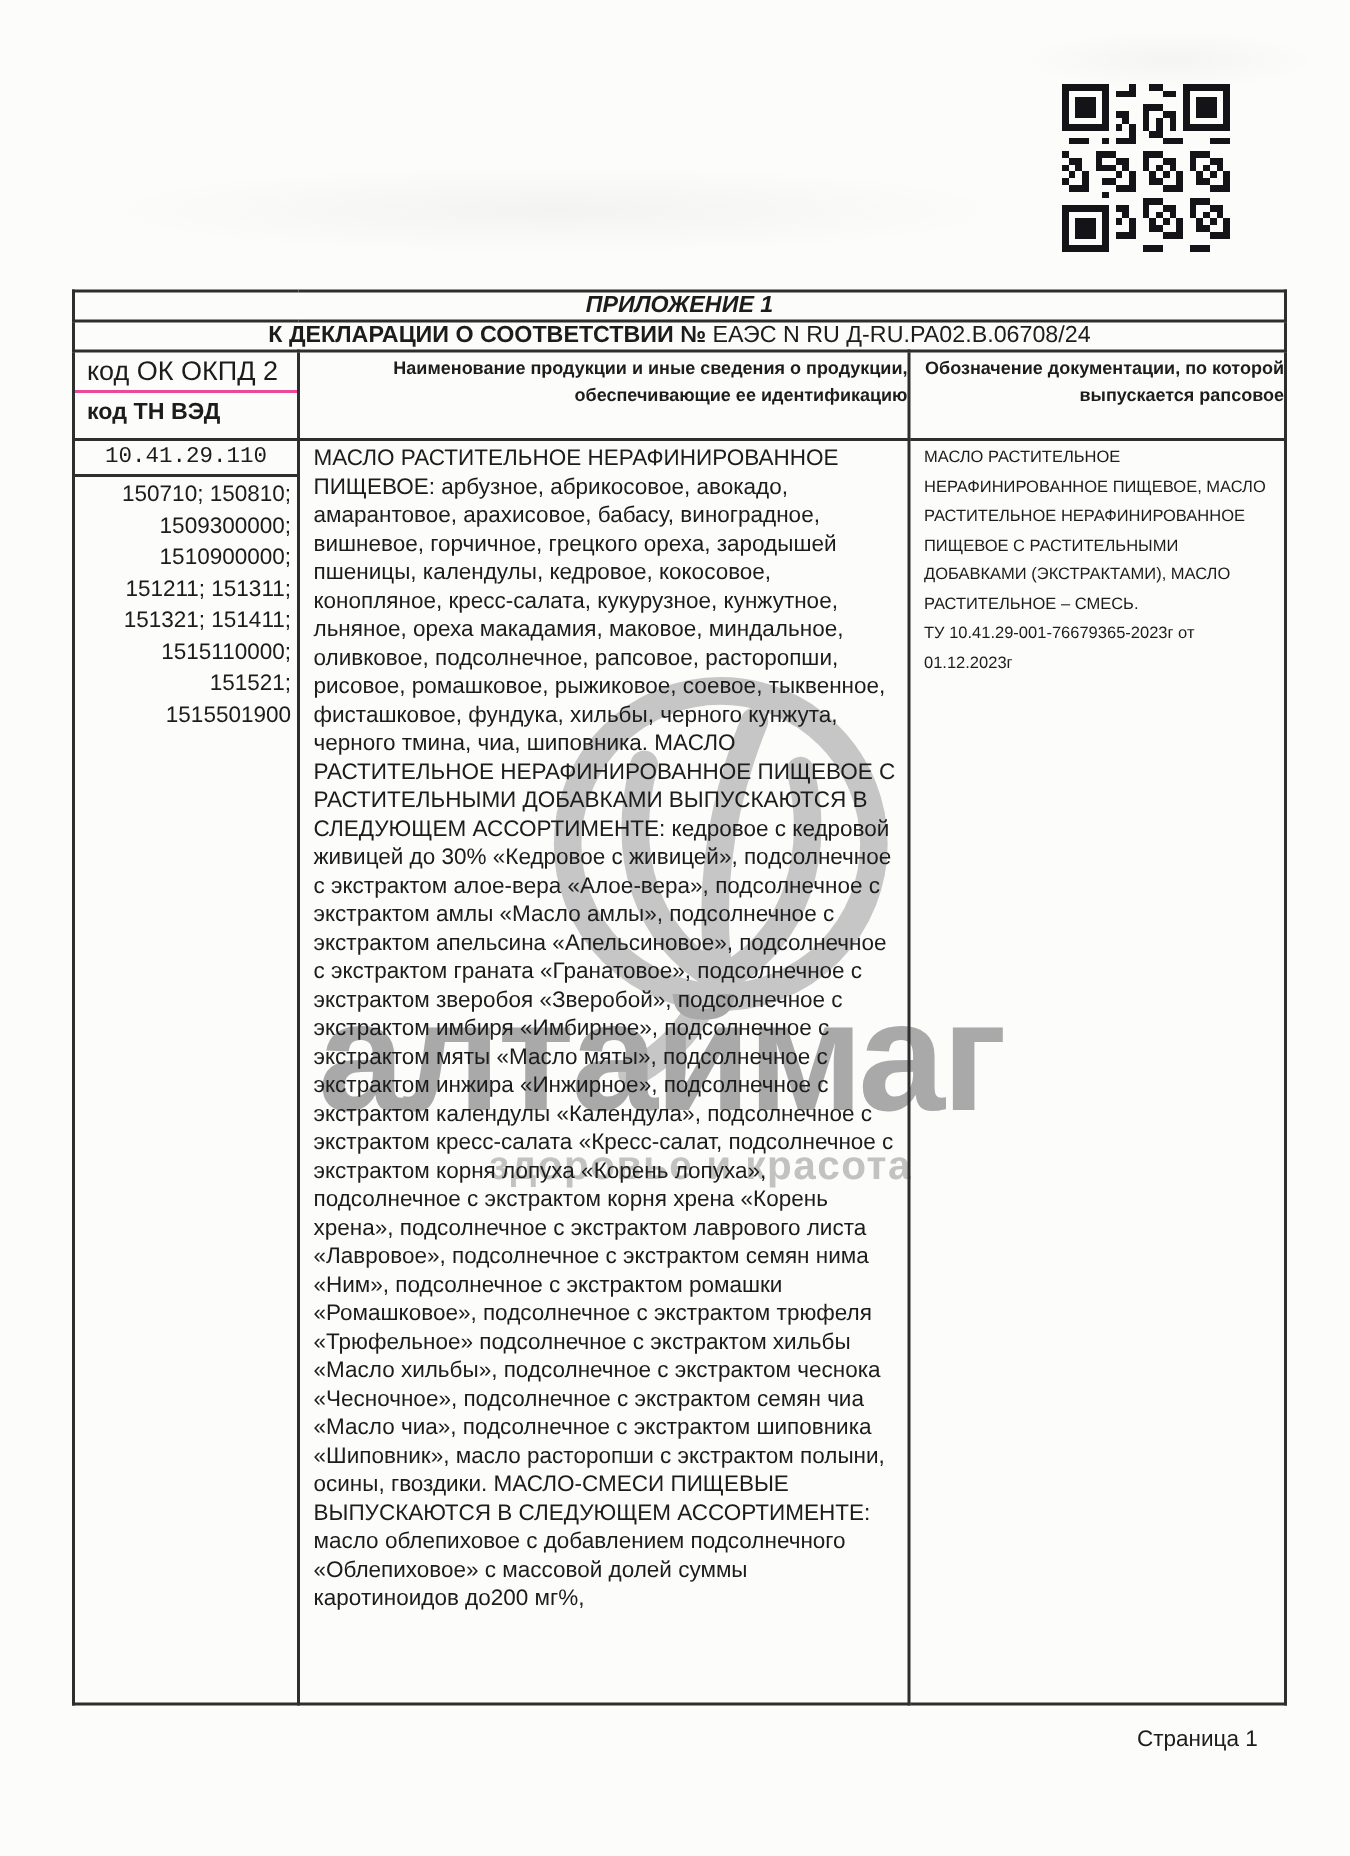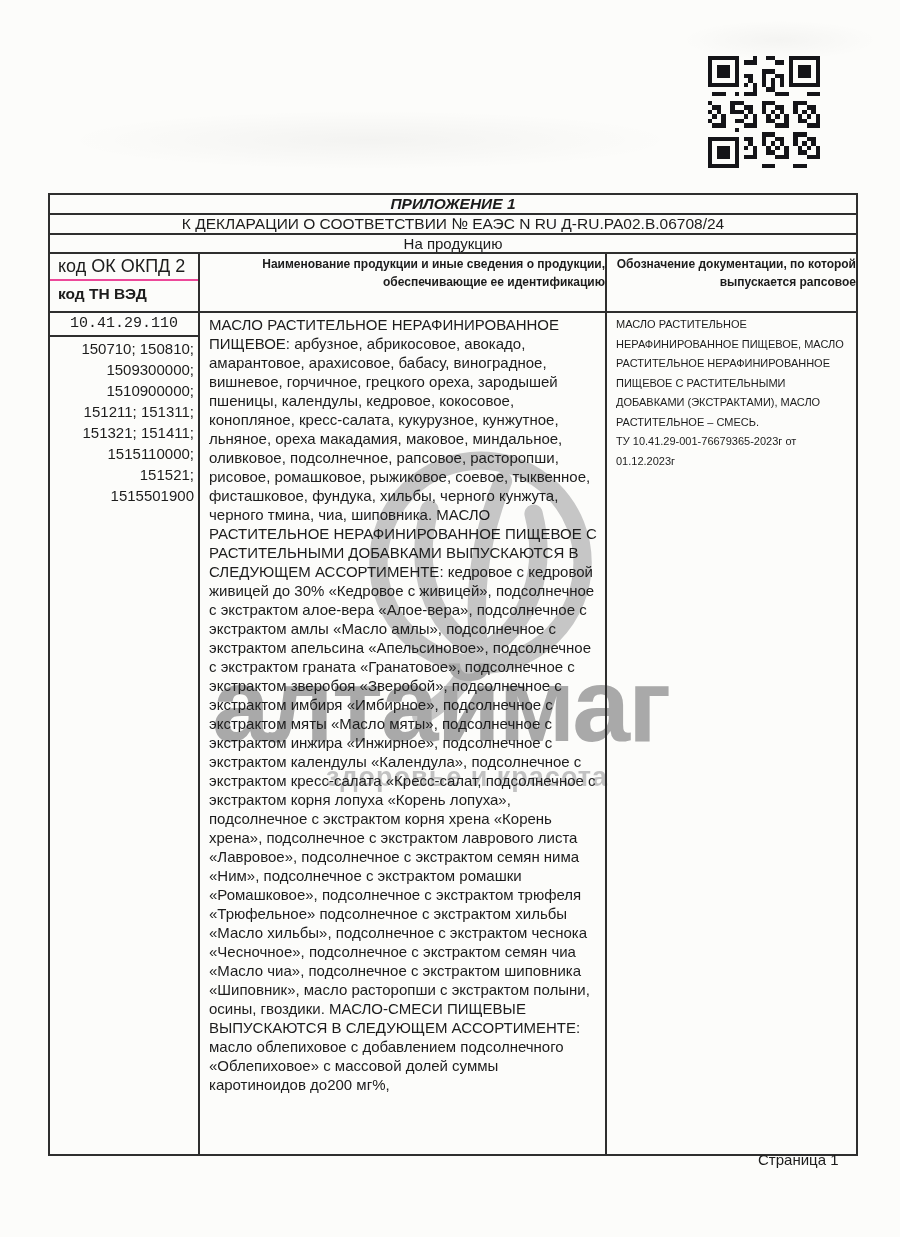--- a/index.html
+++ b/index.html
@@ -44,21 +44,21 @@
   
   table.decl {
     position: absolute; left: 48px; top: 193px; width: 808px;
     border-collapse: collapse; table-layout: fixed;
     background: transparent; z-index: 1;
   }
   table.decl td { border: 2px solid #2e2e2e; padding: 0; vertical-align: top; }
 
   .title-cell { text-align: center; font-weight: bold; font-size: 15.5px; padding: 2px 0 3px; height: 18px; font-style: italic; }
   .decl-cell  { text-align: center; font-size: 15.5px; padding: 2px 0 3px; height: 18px; }
-  .decl-cell .bold { font-weight: normal; }
+  .decl-cell .bold { font-weight: bold; }
   .scope-cell { text-align: center; font-size: 15px; padding: 1px 0 2px; height: 17px; }
 
   .hdr-row td { height: 53px; }
   .hdr-codes { padding: 0; }
   .hdr-okpd-top {
     font-weight: normal; font-size: 18px;
     padding: 2px 4px 2px 8px; border-bottom: 2px solid #ec4899;
   }
   .hdr-okpd-bottom { font-weight: bold; font-size: 15.5px; padding: 4px 4px 4px 8px; }
   .hdr-center {
@@ -372,23 +372,20 @@
     </colgroup>
     <tbody>
         <tr>
       <td colspan="3" class="title-cell">ПРИЛОЖЕНИЕ 1</td>
     </tr>
     <tr>
       <td colspan="3" class="decl-cell">
         <span class="bold">К ДЕКЛАРАЦИИ О СООТВЕТСТВИИ № </span><span>ЕАЭС N RU Д-RU.РА02.В.06708/24</span>
       </td>
     </tr>
-    <tr>
-      <td colspan="3" class="scope-cell">На продукцию</td>
-    </tr>
     <tr class="hdr-row">
       <td class="hdr-codes">
         <div class="hdr-okpd-top">код ОК ОКПД 2</div>
         <div class="hdr-okpd-bottom">код ТН ВЭД</div>
       </td>
       <td class="hdr-center">Наименование продукции и иные сведения о продукции, обеспечивающие ее идентификацию</td>
       <td class="hdr-center">Обозначение документации, по которой выпускается рапсовое</td>
     </tr>
     <tr class="data-row">
       <td>

